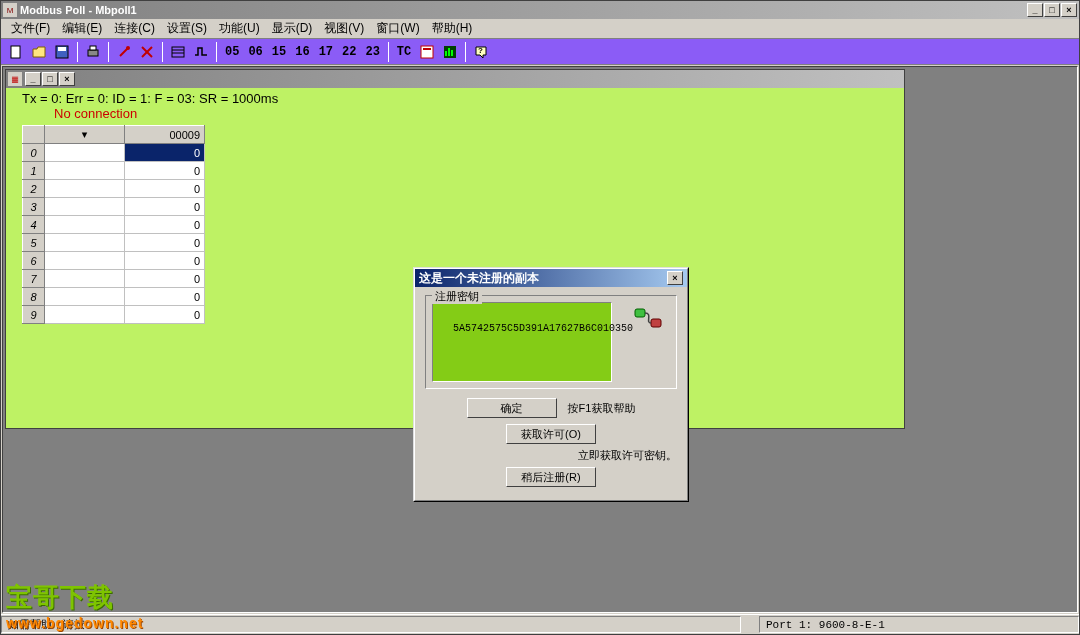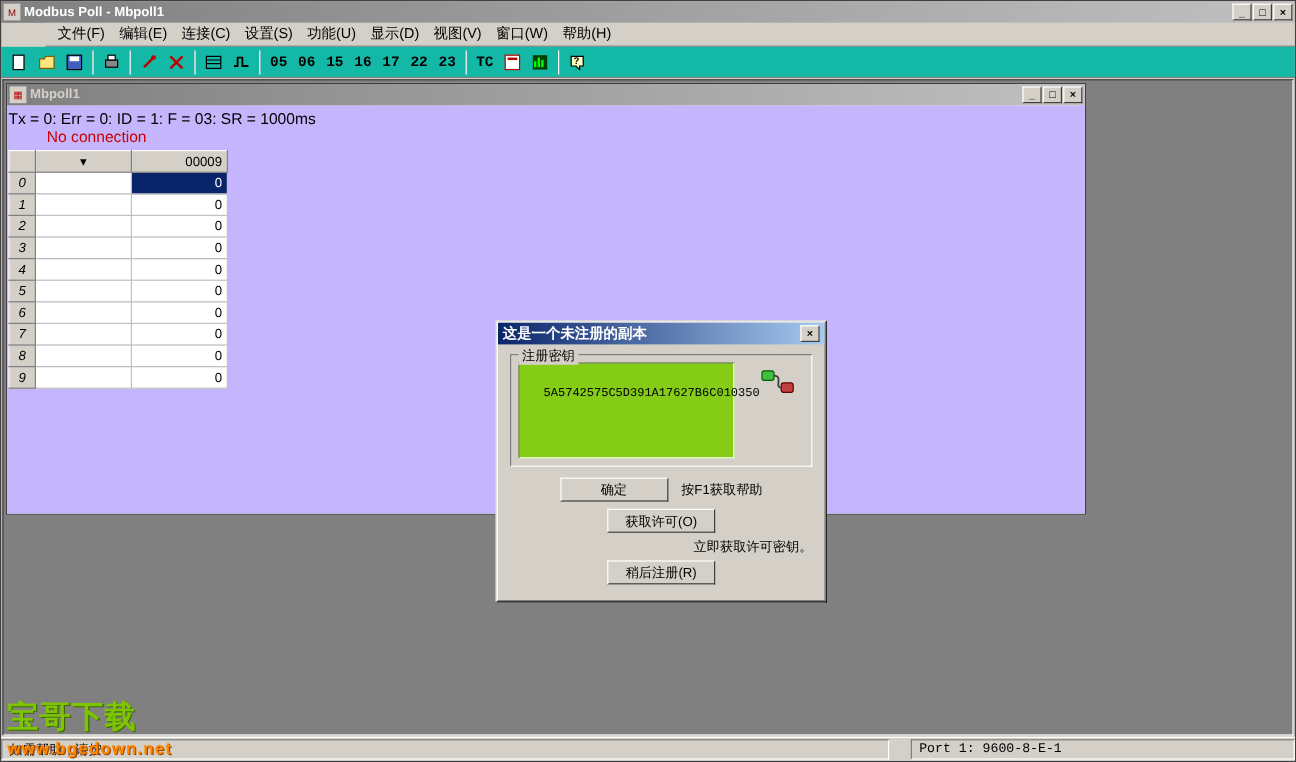--- a/index.html
+++ b/index.html
@@ -10,36 +10,36 @@
 
 
 .title-bar { height: 18px; background: linear-gradient(to right, #0a246a, #a6caf0); display: flex; align-items: center; padding: 0 2px; color: #fff; font-size: 11px; }
 .title-bar.inactive { background: linear-gradient(to right, #808080, #c0c0c0); }
 .title-icon { width: 14px; height: 14px; background: #d4d0c8; margin-right: 3px; display: inline-flex; align-items: center; justify-content: center; font-size: 8px; color: #800000; }
 .title-text { flex: 1; font-weight: bold; }
 .win-controls { display: flex; gap: 1px; }
 .win-btn { width: 16px; height: 14px; background: #d4d0c8; border: 1px solid #fff; border-right-color: #404040; border-bottom-color: #404040; font-size: 9px; display: flex; align-items: center; justify-content: center; font-family: "Marlett", Arial; cursor: default; color: #000; font-weight: bold; }
 
 
-.menu-bar { height: 20px; background: #d4d0c8; display: flex; align-items: center; padding: 0 4px; font-size: 12px; border-bottom: 1px solid #808080; margin-left: 37px; }
+.menu-bar { height: 20px; background: #d4d0c8; display: flex; align-items: center; padding: 0 4px; font-size: 12px; border-bottom: 1px solid #808080; }
 .menu-item { padding: 2px 6px; cursor: default; }
 
 
-.toolbar { height: 26px; background: #14b8a6; display: flex; align-items: center; padding: 0 4px; border-bottom: 1px solid #808080; gap: 1px; }
+.toolbar { height: 26px; background: #8b5cf6; display: flex; align-items: center; padding: 0 4px; border-bottom: 1px solid #808080; gap: 1px; }
 .tb-btn { width: 22px; height: 22px; display: flex; align-items: center; justify-content: center; font-size: 11px; cursor: default; border: 1px solid transparent; }
 .tb-sep { width: 1px; height: 20px; background: #808080; margin: 0 3px; border-right: 1px solid #fff; }
 .tb-code { font-size: 12px; font-weight: bold; padding: 0 3px; font-family: "Courier New", monospace; height: 22px; display: flex; align-items: center; border: 1px solid transparent; cursor: default; }
 
 
 .mdi-area { flex: 1; background: #808080; position: relative; border: 1px solid #404040; border-right-color: #fff; border-bottom-color: #fff; margin: 1px; }
 
 
 .child-window { position: absolute; left: 2px; top: 2px; width: 900px; height: 360px; background: #fff; border: 1px solid #404040; display: flex; flex-direction: column; }
 .child-title { height: 18px; background: linear-gradient(to right, #808080, #c0c0c0); display: flex; align-items: center; padding: 0 2px; color: #d4d0c8; font-size: 11px; }
-.child-content { flex: 1; background: #c4b5fd; padding: 3px 1px; font-size: 13px; font-family: Arial, sans-serif; overflow: hidden; }
+.child-content { flex: 1; background: #bef264; padding: 3px 16px; font-size: 13px; font-family: Arial, sans-serif; overflow: hidden; }
 .status-line { color: #000; }
 .no-conn { color: #cc0000; margin-left: 32px; }
 
 
 .dtable { margin-top: 4px; border-collapse: collapse; font-size: 11px; }
 .dtable td, .dtable th { border: 1px solid #c0c0c0; padding: 1px 4px; height: 18px; background: #fff; }
 .dtable th { background: #d4d0c8; font-weight: normal; border: 1px solid #fff; border-right-color: #808080; border-bottom-color: #808080; }
 .dtable .rowhead { background: #d4d0c8; text-align: center; width: 22px; border: 1px solid #fff; border-right-color: #808080; border-bottom-color: #808080; font-style: italic; }
 .dtable .col1 { width: 80px; }
 .dtable .col2 { width: 80px; text-align: right; }
@@ -180,21 +180,20 @@
           <text x="4" y="8" font-size="8" font-weight="bold">?</text>
         </svg>
       </div>
   </div>
 
   <div class="mdi-area">
 
     <div class="child-window">
       <div class="child-title">
         <span class="title-icon" style="color:#c00000;">▦</span>
-        <span class="title-text">Mbpoll1</span>
         <div class="win-controls">
           <div class="win-btn">_</div>
           <div class="win-btn">□</div>
           <div class="win-btn">×</div>
         </div>
       </div>
       <div class="child-content">
         <div class="status-line">Tx = 0: Err = 0: ID = 1: F = 03: SR = 1000ms</div>
         <div class="no-conn">No connection</div>
         <table class="dtable">

